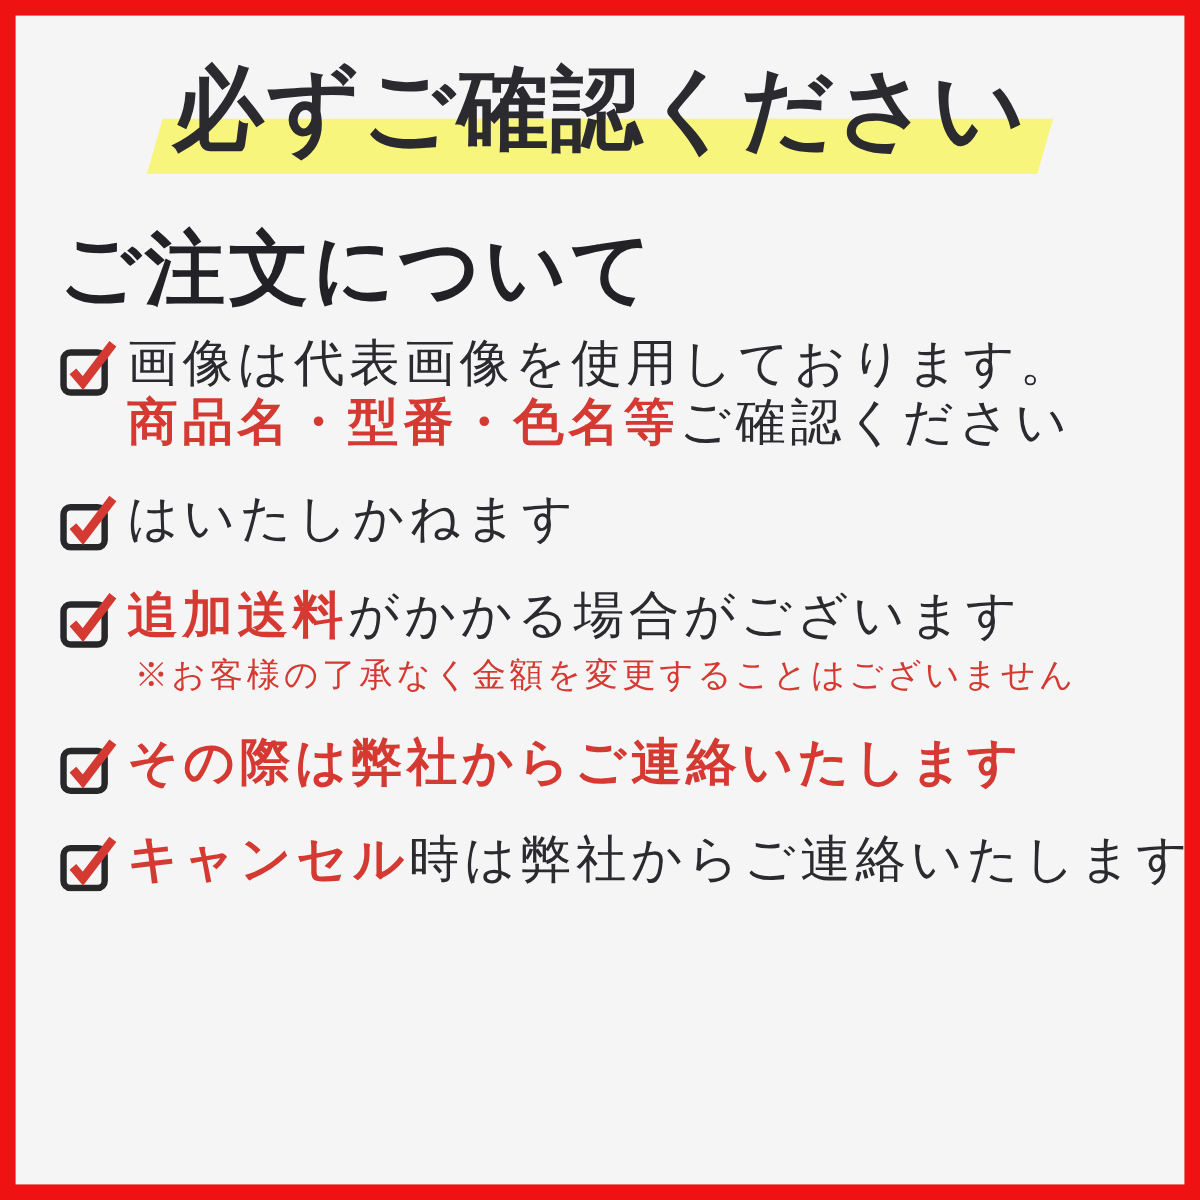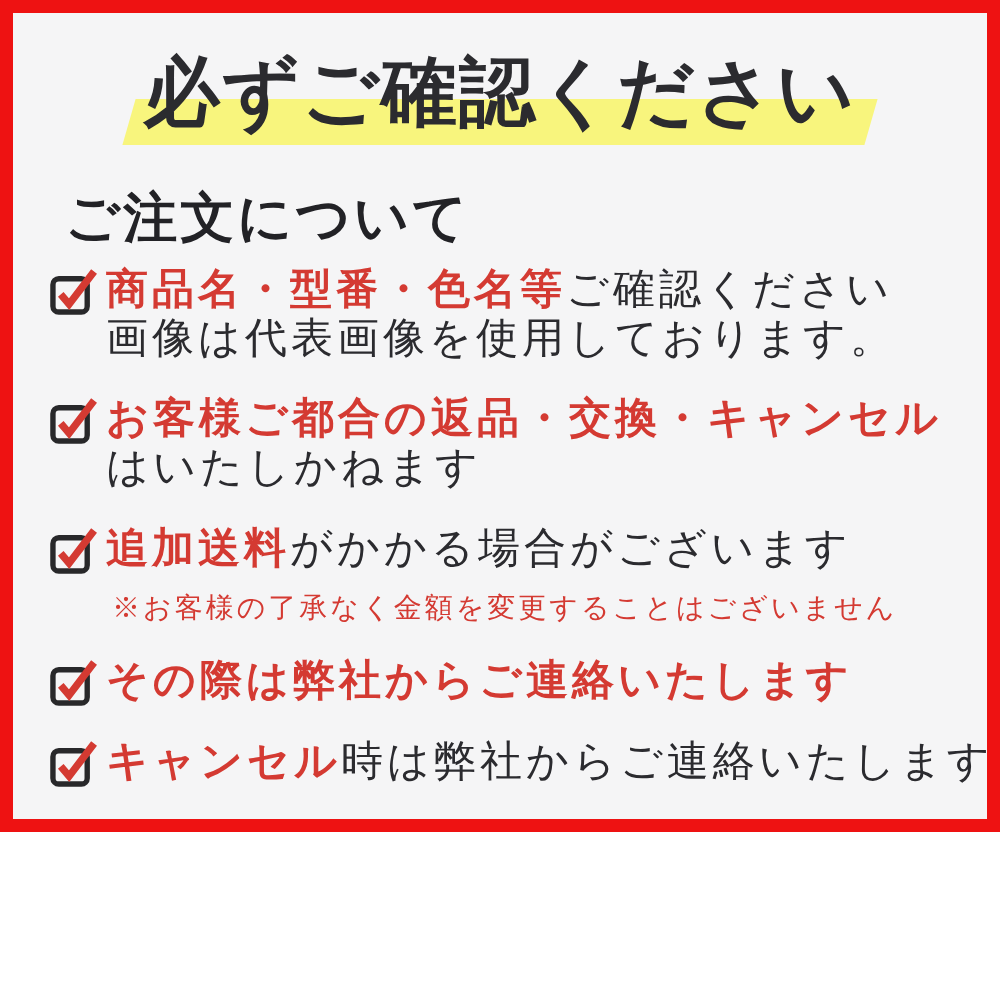--- a/index.html
+++ b/index.html
@@ -5,21 +5,21 @@
   :root{
     --frame-red:#ee1212;
     --accent-red:#d43a32;
     --text-dark:#2b2b2f;
     --highlight-yellow:#f8f57d;
     --background:#f5f5f6;
     --checkbox-stroke:#28282a;
   }
   html,body{margin:0;padding:0;}
   .frame{
-    width:1000px;height:832px;box-sizing:border-box;
+    width:1000px;height:1000px;box-sizing:border-box;
     border:13px solid var(--frame-red);
     background:var(--background);
     font-family:"Liberation Serif","DejaVu Serif",serif;
     overflow:hidden;position:relative;
   }
   
   .title-wrap{
     position:relative;margin-top:36px;height:112px;
     display:flex;justify-content:center;align-items:flex-start;
   }
@@ -31,39 +31,39 @@
   }
   .page-title{
     position:relative;margin:0;
     font-size:76px;line-height:1.15;font-weight:700;
     letter-spacing:2px;color:var(--text-dark);
     white-space:nowrap;
   }
   
   .content{padding:0 26px 0 36px;}
   .section-heading{
-    font-size:54px;line-height:1.15;font-weight:700;
-    letter-spacing:3px;color:#222226;margin:0 0 16px 16px;
+    font-size:67px;line-height:1.15;font-weight:700;
+    letter-spacing:3px;color:#222226;margin:0 0 16px 0;
     white-space:nowrap;
   }
   .section-heading.first{margin-top:26px;}
   .section-heading.second{margin-top:0;}
   .item{display:flex;align-items:flex-start;margin:0 0 31px 0;}
   .check-icon{flex:0 0 auto;width:49px;height:47px;margin:3px 8px 0 0;}
   .item-text{
     margin:0;font-size:42px;line-height:1.17;
     letter-spacing:4px;color:var(--text-dark);
     white-space:nowrap;
   }
   .line{display:block;}
   .red{color:var(--accent-red);font-weight:700;}
   .note{
     display:block;font-size:28px;line-height:1.25;
     letter-spacing:3px;color:var(--accent-red);
-    margin:17px 0 0 6px;font-weight:400;white-space:nowrap;
+    margin:7px 0 0 6px;font-weight:400;white-space:nowrap;
   }
 </style>
 </head>
 <body>
 
 <div class="frame">
 
   <div class="title-wrap">
     <span class="title-highlight"></span>
     <h1 class="page-title">必ずご確認ください</h1>
@@ -73,32 +73,31 @@
 
     <section>
       <h2 class="section-heading first">ご注文について</h2>
 
       <div class="item">
         <svg class="check-icon" viewBox="0 0 50 48" aria-hidden="true">
           <rect x="4" y="11" width="35" height="34" rx="6" fill="none" stroke="var(--checkbox-stroke)" stroke-width="5.5"></rect>
           <path d="M 12 27 L 20.5 37 L 46 3.5" fill="none" stroke="var(--accent-red)" stroke-width="7.5" stroke-linecap="butt" stroke-linejoin="miter"></path>
         </svg>
         <p class="item-text">
+          <span class="line"><span>画像は代表画像を使用しております。</span></span>
           <span class="line"><span class="red">商品名・型番・色名等</span><span>ご確認ください</span></span>
-          <span class="line"><span>画像は代表画像を使用しております。</span></span>
         </p>
       </div>
 
       <div class="item">
         <svg class="check-icon" viewBox="0 0 50 48" aria-hidden="true">
           <rect x="4" y="11" width="35" height="34" rx="6" fill="none" stroke="var(--checkbox-stroke)" stroke-width="5.5"></rect>
           <path d="M 12 27 L 20.5 37 L 46 3.5" fill="none" stroke="var(--accent-red)" stroke-width="7.5" stroke-linecap="butt" stroke-linejoin="miter"></path>
         </svg>
         <p class="item-text">
-          <span class="line"><span class="red">お客様ご都合の返品・交換・キャンセル</span></span>
           <span class="line"><span>はいたしかねます</span></span>
         </p>
       </div>
 
       <div class="item">
         <svg class="check-icon" viewBox="0 0 50 48" aria-hidden="true">
           <rect x="4" y="11" width="35" height="34" rx="6" fill="none" stroke="var(--checkbox-stroke)" stroke-width="5.5"></rect>
           <path d="M 12 27 L 20.5 37 L 46 3.5" fill="none" stroke="var(--accent-red)" stroke-width="7.5" stroke-linecap="butt" stroke-linejoin="miter"></path>
         </svg>
         <p class="item-text">

